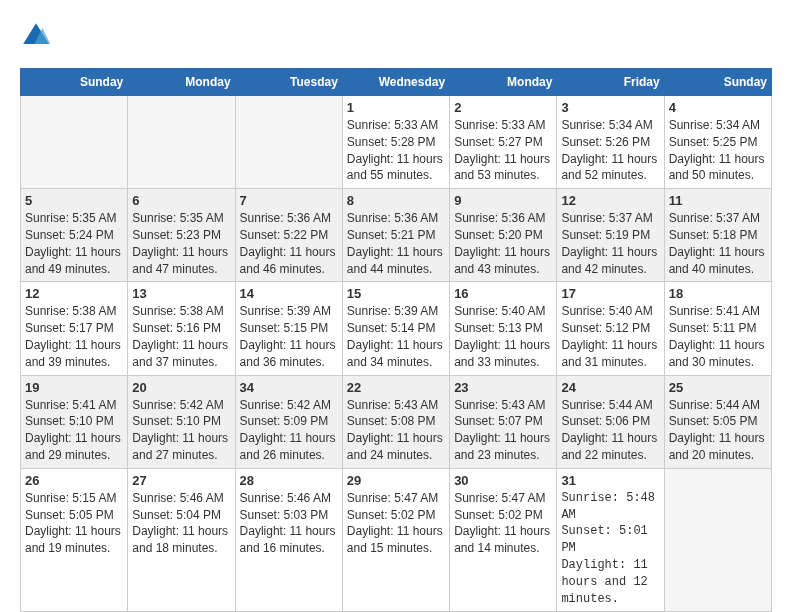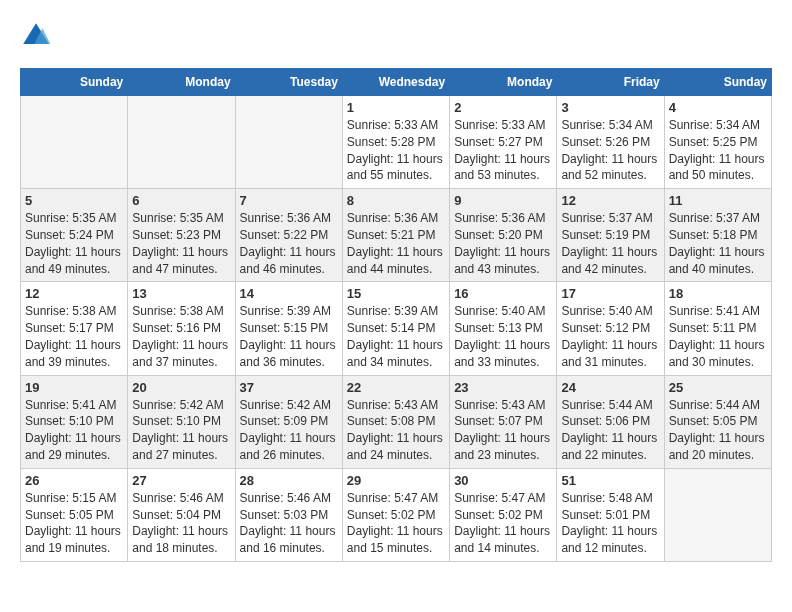--- a/index.html
+++ b/index.html
@@ -242,21 +242,21 @@
 Sunset: 5:10 PM
 Daylight: 11 hours and 29 minutes.</div>
         </td>
         <td>
           <div class="day-num">20</div>
           <div class="day-info" style="white-space: pre-line;">Sunrise: 5:42 AM
 Sunset: 5:10 PM
 Daylight: 11 hours and 27 minutes.</div>
         </td>
         <td>
-          <div class="day-num">37</div>
+          <div class="day-num">34</div>
           <div class="day-info" style="white-space: pre-line;">Sunrise: 5:42 AM
 Sunset: 5:09 PM
 Daylight: 11 hours and 26 minutes.</div>
         </td>
         <td>
           <div class="day-num">22</div>
           <div class="day-info" style="white-space: pre-line;">Sunrise: 5:43 AM
 Sunset: 5:08 PM
 Daylight: 11 hours and 24 minutes.</div>
         </td>
@@ -304,21 +304,21 @@
 Sunset: 5:02 PM
 Daylight: 11 hours and 15 minutes.</div>
         </td>
         <td>
           <div class="day-num">30</div>
           <div class="day-info" style="white-space: pre-line;">Sunrise: 5:47 AM
 Sunset: 5:02 PM
 Daylight: 11 hours and 14 minutes.</div>
         </td>
         <td>
-          <div class="day-num">51</div>
-          <div class="day-info" style="white-space: pre-line;">Sunrise: 5:48 AM
+          <div class="day-num">31</div>
+          <div class="day-info" style="white-space: pre-line; font-family: Liberation Mono, monospace;">Sunrise: 5:48 AM
 Sunset: 5:01 PM
 Daylight: 11 hours and 12 minutes.</div>
         </td>
         <td class="empty"></td>
       </tr>
     </tbody>
 </table>
 
 </body></html>

